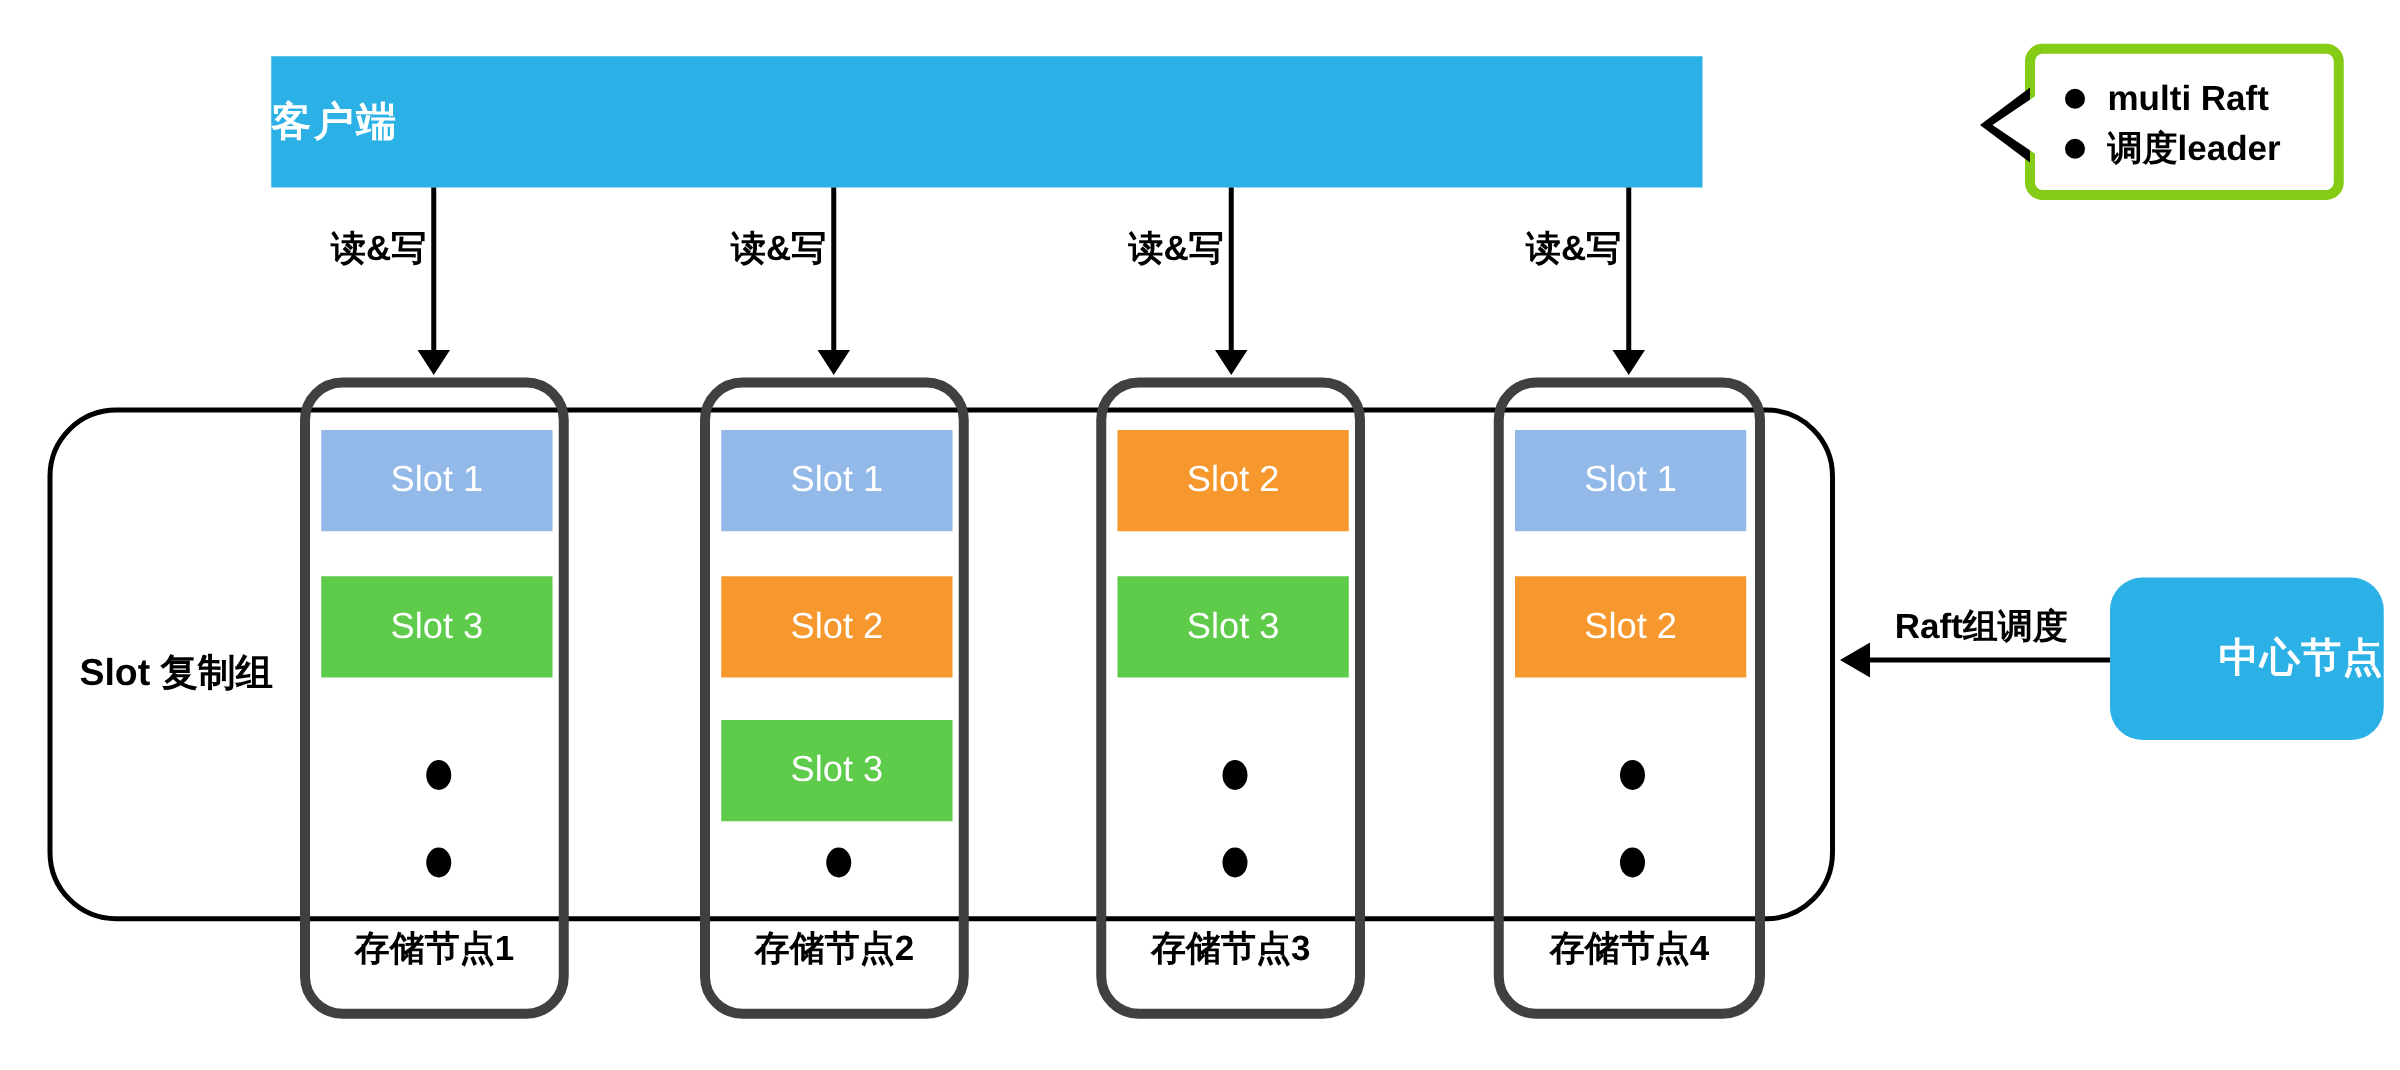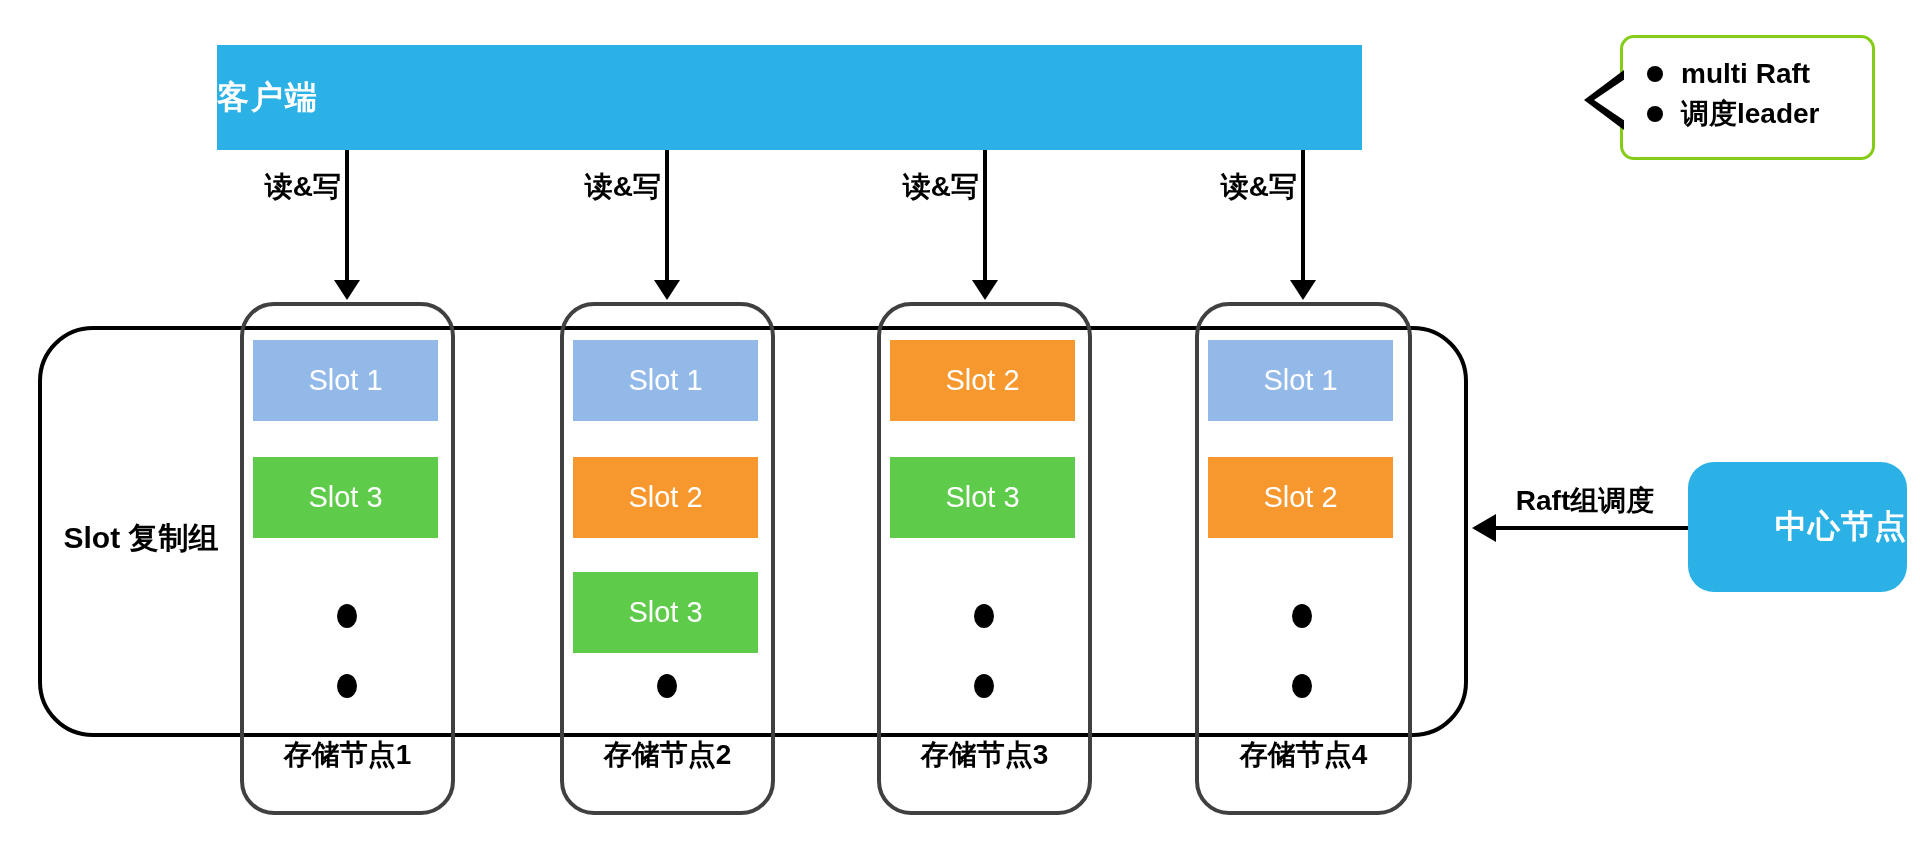--- a/index.html
+++ b/index.html
@@ -10,48 +10,48 @@
   
   .client-bar{
     position:absolute;left:217px;top:45px;width:1145px;height:105px;
     background:var(--cyan);display:flex;align-items:center;justify-content:flex-start;
   }
   .client-bar span{color:#fff;font-size:32px;font-weight:bold;letter-spacing:2px;}
   
   .vline{position:absolute;width:4px;height:130px;top:150px;background:#000;}
   .vhead{position:absolute;top:280px;width:0;height:0;
     border-left:13px solid transparent;border-right:13px solid transparent;border-top:20px solid #000;}
-  .rw-label{position:absolute;top:168px;width:130px;text-align:right;font-size:28px;font-weight:bold;}
+  .rw-label{position:absolute;top:180px;width:130px;text-align:right;font-size:28px;font-weight:bold;}
   
   .raft-box{
     position:absolute;left:38px;top:326px;width:1430px;height:411px;
     border:4px solid #000;border-radius:55px;box-sizing:border-box;background:transparent;
   }
   .raft-label{position:absolute;left:46px;top:518px;width:190px;font-size:30px;font-weight:bold;text-align:center;}
   
   .node{
     position:absolute;top:302px;width:215px;height:513px;box-sizing:border-box;
-    border:4px solid #404040;border-radius:34px;background:transparent;
+    border:8px solid #404040;border-radius:34px;background:transparent;
   }
   .slot{
     position:absolute;left:9px;width:185px;height:81px;
     display:flex;align-items:center;justify-content:center;
     color:#fff;font-size:29px;
   }
   .slot.blue{background:var(--slot_blue);}
   .slot.orange{background:var(--slot_orange);}
   .slot.green{background:var(--slot_green);}
   .row1{top:34px;} .row2{top:151px;} .row3{top:266px;}
   .dot{position:absolute;left:93px;width:20px;height:24px;border-radius:50%;background:#000;}
   .dot.d1{top:298px;} .dot.d2{top:368px;}
   .node-label{position:absolute;left:0;top:430px;width:100%;text-align:center;font-size:28px;font-weight:bold;}
   
   .callout{
     position:absolute;left:1620px;top:35px;width:255px;height:125px;box-sizing:border-box;
-    border:3px solid #84cc16;border-radius:14px;background:#fff;
+    border:8px solid #84cc16;border-radius:14px;background:#fff;
   }
   .callout ul{list-style:none;margin:0;padding:16px 0 0 24px;}
   .callout li{position:relative;padding-left:34px;line-height:40px;font-size:28px;font-weight:600;white-space:nowrap;}
   .callout li::before{content:'';position:absolute;left:0;top:12px;width:16px;height:16px;border-radius:50%;background:#000;}
   .tail-outer{position:absolute;left:1584px;top:70px;width:0;height:0;
     border-right:40px solid #000;border-top:30px solid transparent;border-bottom:30px solid transparent;}
   .tail-inner{position:absolute;left:1594px;top:77px;width:0;height:0;
     border-right:34px solid #fff;border-top:23px solid transparent;border-bottom:23px solid transparent;}
   
   .center-node{

